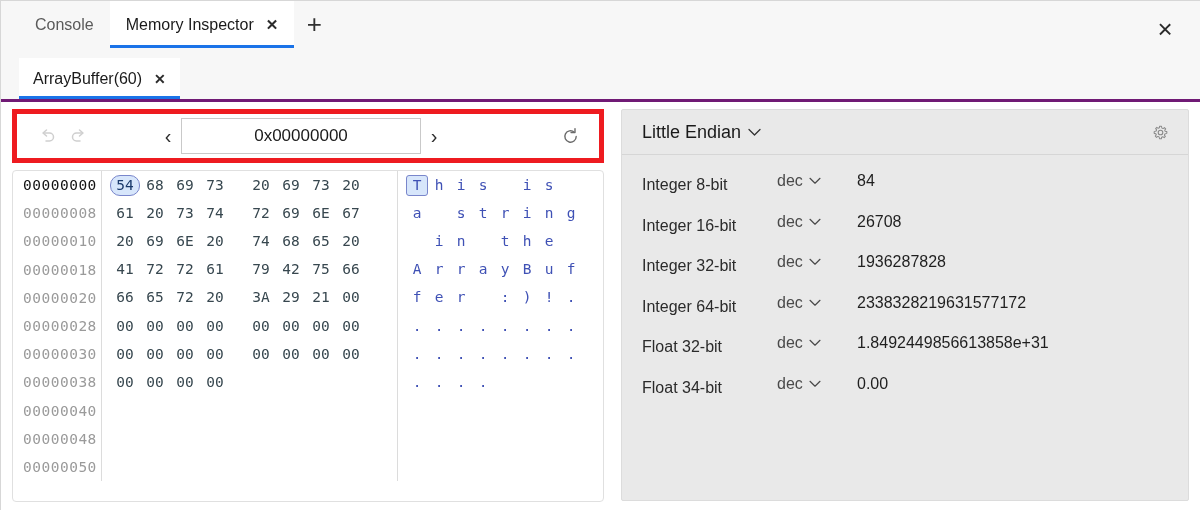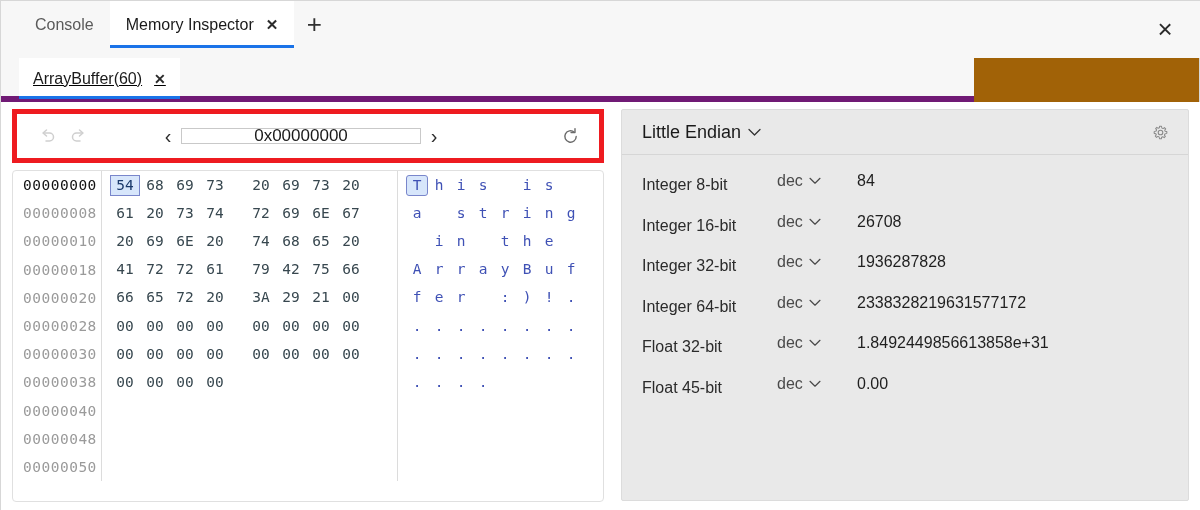--- a/index.html
+++ b/index.html
@@ -6,21 +6,21 @@
   html, body {
     width: 1200px; height: 510px;
     background: #ffffff;
     font-family: "Liberation Sans", sans-serif;
     overflow: hidden;
   }
 
   .app {
     position: relative;
     width: 1200px; height: 510px;
-    background: #a16207;
+    background: #fdba74;
     border: 1px solid #d7d7d7;
   }
 
   
   .tabstrip {
     position: absolute; left: 0; top: 0;
     width: 1200px; height: 57px;
     background: #f7f7f7;
     display: flex; align-items: flex-start;
   }
@@ -59,25 +59,24 @@
     position: absolute; right: 14px; top: 8px;
     width: 44px; height: 40px;
     display: flex; align-items: center; justify-content: center;
     font-size: 26px; font-weight: 300; color: #2b2b2b;
     cursor: pointer;
   }
 
   
   .subtabstrip {
     position: absolute; left: 0; top: 57px;
-    width: 973px; height: 44px;
+    width: 1200px; height: 44px;
     background: #f7f7f7;
     display: flex; align-items: flex-start;
-    border-bottom: 6px solid #701a75;
-    text-decoration: underline;
+    border-bottom: 3px solid #701a75;
   }
   .subtab {
     margin-left: 18px;
     height: 41px;
     display: flex; align-items: center;
     padding: 0 14px;
     font-size: 16px; color: #1a1a1a;
     background: #ffffff;
     position: relative;
     cursor: pointer;
@@ -123,21 +122,21 @@
     display: flex; align-items: center; justify-content: center;
     color: #3c3c3c; cursor: pointer;
     flex: none;
   }
   .tbtn.disabled { color: #cfcfcf; cursor: default; }
   .chev {
     font-size: 20px; color: #2b2b2b; font-weight: 300;
     width: 26px; text-align: center; cursor: pointer; flex: none;
   }
   .addr-input {
-    width: 240px; height: 16px;
+    width: 240px; height: 36px;
     border: 1px solid #c9c9c9;
     background: #ffffff;
     font-family: "Liberation Sans", sans-serif;
     font-size: 17px; color: #1a1a1a;
     text-align: center;
     outline: none;
   }
   .tb-spacer-a { width: 62px; }
   .tb-spacer-b { flex: 1; }
 
@@ -176,21 +175,21 @@
     display: flex; align-items: center;
     border-left: 1px solid #dcdcdc;
     padding-left: 8px;
     height: 28.2px;
     flex: 1;
   }
   .byte {
     width: 30px; text-align: center;
     color: #37474f;
     border: 1px solid transparent;
-    border-radius: 0;
+    border-radius: 10px;
     line-height: 19px;
     flex: none;
   }
   .byte.gap { margin-left: 16px; }
   .byte.sel {
     background: #d7e6fb;
     border-color: #7986cb;
     color: #1a3a6b;
   }
   .ch {
@@ -590,21 +589,21 @@
               <span>dec</span>
               <span class="cd"><svg width="12" height="8" viewBox="0 0 12 8">
                   <path d="M1 1.3 L6 6.2 L11 1.3" fill="none" stroke="#4a4a4a" stroke-width="1.2" stroke-linecap="round" stroke-linejoin="round"></path>
                 </svg></span>
             </div>
             <div class="vvalue">
               <span>1.8492449856613858e+31</span>
             </div>
           </div>
           <div class="valrow">
-            <div class="vlabel">Float 45-bit</div>
+            <div class="vlabel">Float 34-bit</div>
             <div class="vmode">
               <span>dec</span>
               <span class="cd"><svg width="12" height="8" viewBox="0 0 12 8">
                   <path d="M1 1.3 L6 6.2 L11 1.3" fill="none" stroke="#4a4a4a" stroke-width="1.2" stroke-linecap="round" stroke-linejoin="round"></path>
                 </svg></span>
             </div>
             <div class="vvalue">
               <span>0.00</span>
             </div>
           </div>

